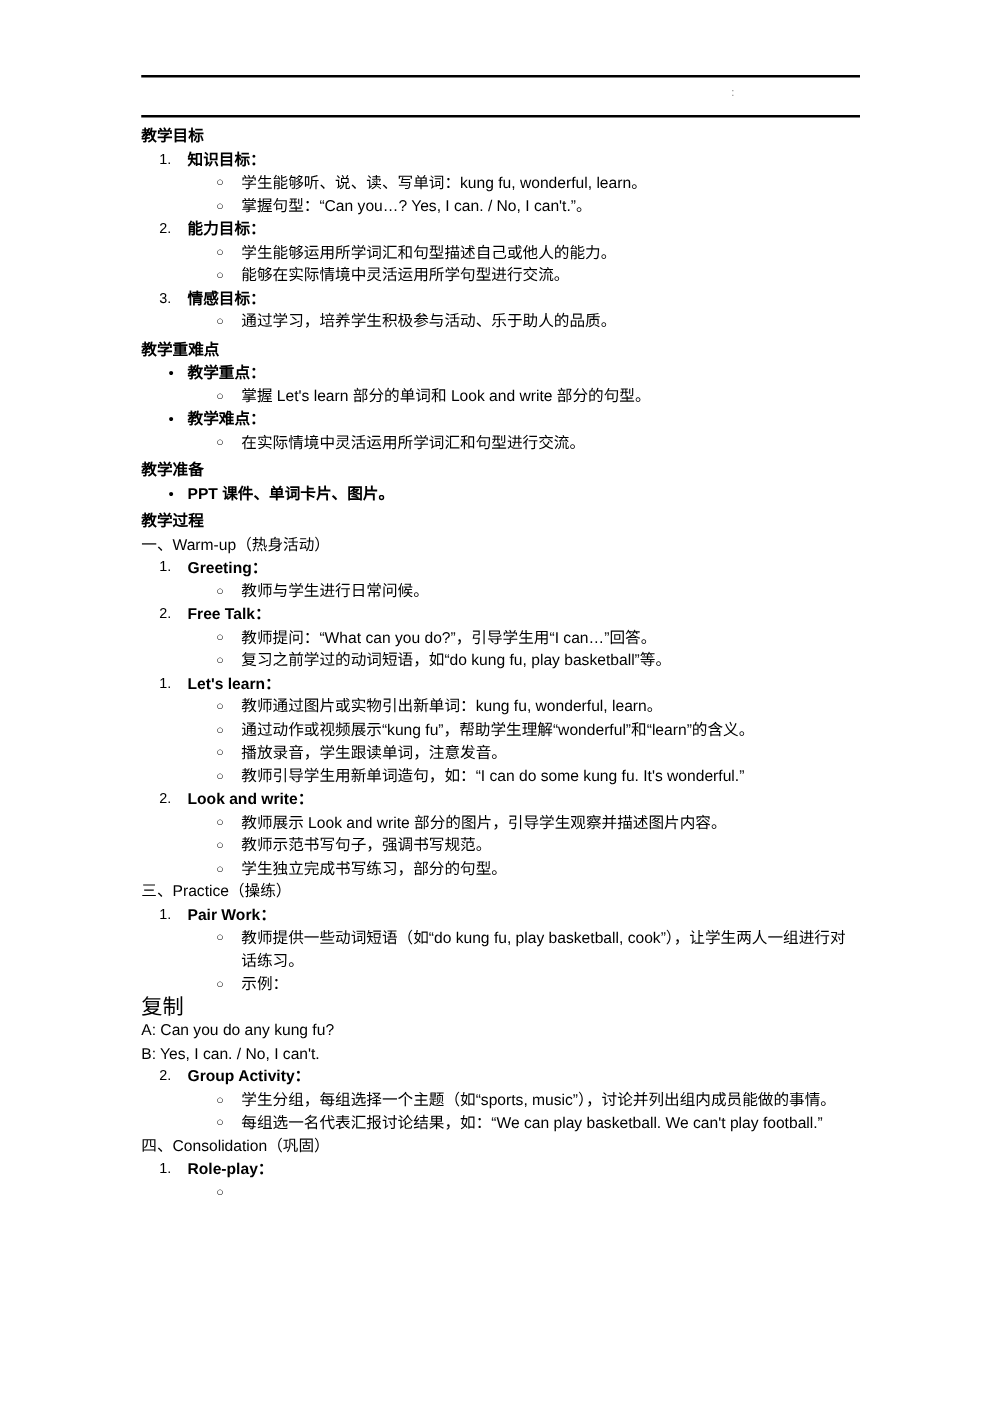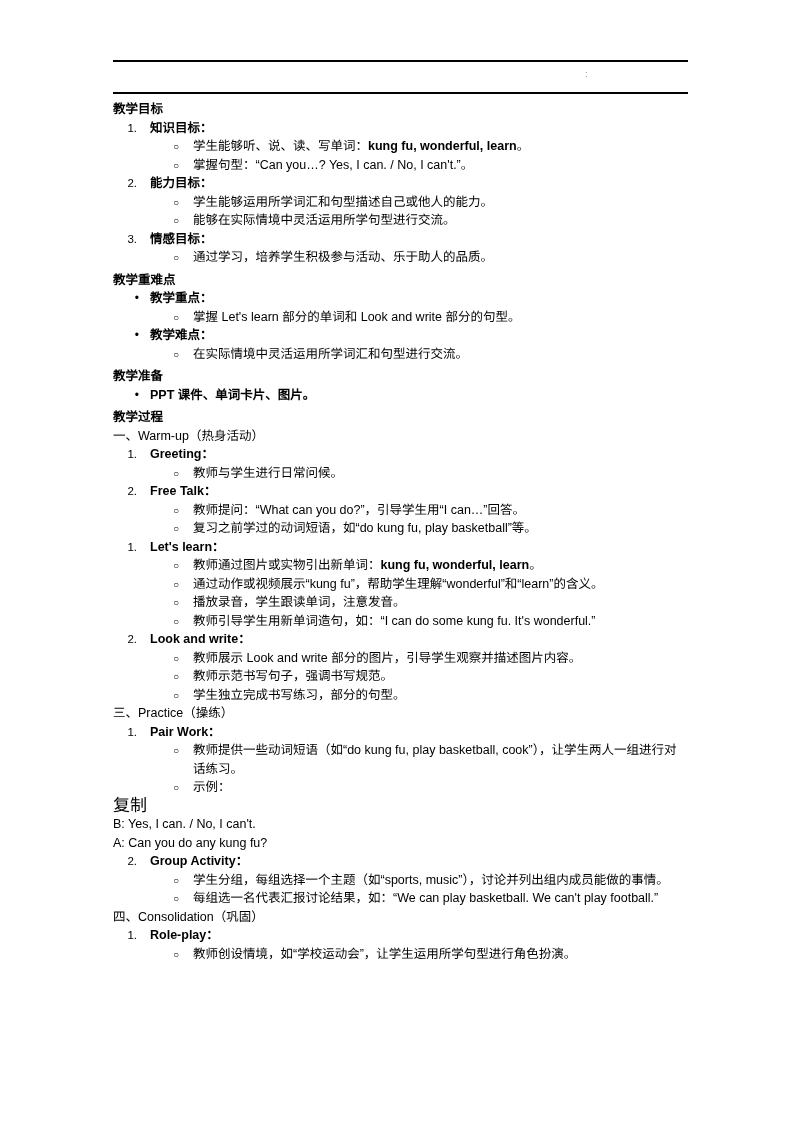--- a/index.html
+++ b/index.html
@@ -121,21 +121,21 @@
     font-size: 10px;
     line-height: 18.5px;
     font-weight: normal;
   }
   .lvl2 > .text {
     display: block;
     font-weight: normal;
   }
 
   
-  b, strong { font-weight: bold; }
+  b, strong { font-weight: normal; }
 
   
   .plain-label {
     font-size: 17px;
     line-height: 18.5px;
     font-weight: normal;
   }
   .plain-line {
     font-size: 12.5px;
     line-height: 18.5px;
@@ -289,22 +289,22 @@
     <div class="lvl2">
       <span class="marker">○</span>
       <span class="text">教师提供一些动词短语（如“do kung fu, play basketball, cook”），让学生两人一组进行对话练习。</span>
     </div>
     <div class="lvl2">
       <span class="marker">○</span>
       <span class="text">示例：</span>
     </div>
 
     <div class="plain-label">复制</div>
+    <div class="plain-line">A: Can you do any kung fu?</div>
     <div class="plain-line">B: Yes, I can. / No, I can't.</div>
-    <div class="plain-line">A: Can you do any kung fu?</div>
 
     <div class="lvl1">
       <span class="marker">2.</span>
       <span class="text">Group Activity：</span>
     </div>
     <div class="lvl2">
       <span class="marker">○</span>
       <span class="text">学生分组，每组选择一个主题（如“sports, music”），讨论并列出组内成员能做的事情。</span>
     </div>
     <div class="lvl2">
@@ -312,17 +312,16 @@
       <span class="text">每组选一名代表汇报讨论结果，如：“We can play basketball. We can't play football.”</span>
     </div>
 
     <div class="step-head">四、Consolidation（巩固）</div>
     <div class="lvl1">
       <span class="marker">1.</span>
       <span class="text">Role-play：</span>
     </div>
     <div class="lvl2">
       <span class="marker">○</span>
-      <span class="text">教师创设情境，如“学校运动会”，让学生运用所学句型进行角色扮演。</span>
     </div>
 
   </div>
 </div>
 
 </body></html>

